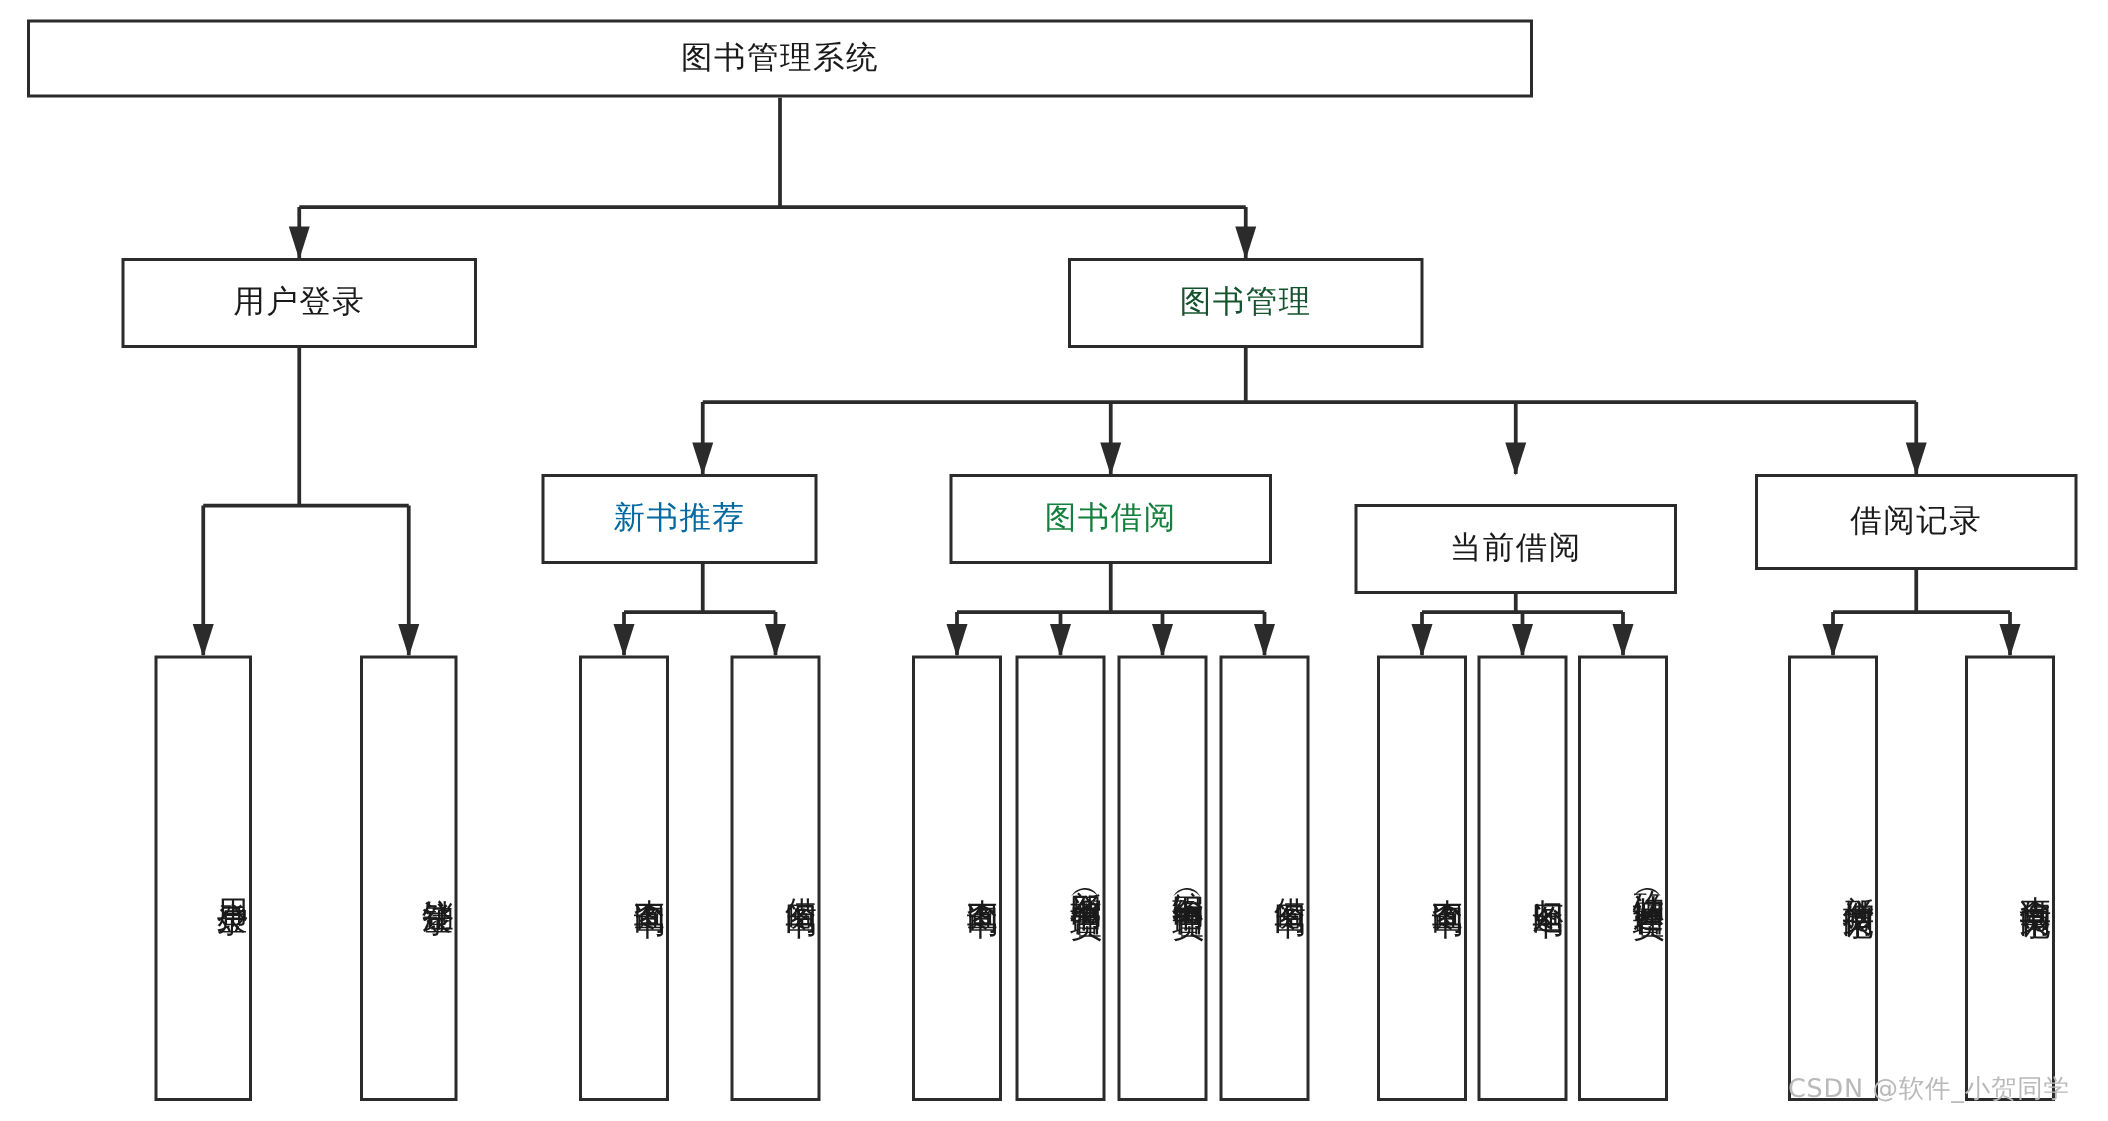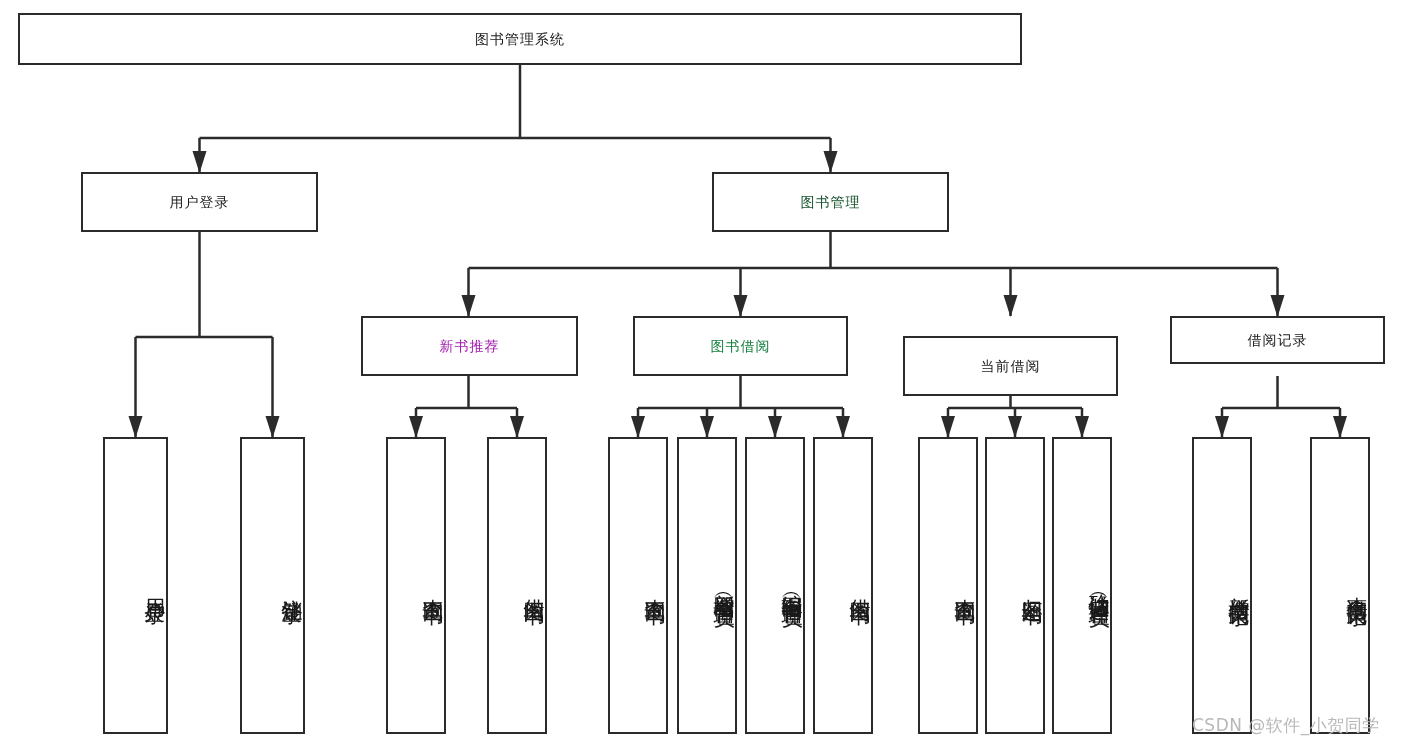--- a/index.html
+++ b/index.html
@@ -28,21 +28,21 @@
     position: absolute;
     box-sizing: border-box;
     background: #ffffff;
     border: 2px solid #2b2b2b;
     display: flex;
     align-items: center;
     justify-content: center;
     color: #1a1a1a;
   }
   .node.horizontal {
-    font-size: 14px;
+    font-size: 21px;
     letter-spacing: 1px;
     line-height: 1.2;
   }
   .node.vertical {
     writing-mode: vertical-rl;
     text-orientation: upright;
     font-size: 21px;
     line-height: 1.12;
     letter-spacing: 2px;
     padding-top: 6px;
@@ -127,30 +127,30 @@
   <div id="nodes">
       <div class="node horizontal" style="left: 18px; top: 13px; width: 1004px; height: 52px; border-color: rgb(43, 43, 43); background: rgb(255, 255, 255); color: rgb(26, 26, 26);">
         <span>图书管理系统</span>
       </div>
       <div class="node horizontal" style="left: 81px; top: 172px; width: 237px; height: 60px; border-color: rgb(43, 43, 43); background: rgb(255, 255, 255); color: rgb(26, 26, 26);">
         <span>用户登录</span>
       </div>
       <div class="node horizontal" style="left: 712px; top: 172px; width: 237px; height: 60px; border-color: rgb(43, 43, 43); background: rgb(255, 255, 255); color: #14532d;">
         <span>图书管理</span>
       </div>
-      <div class="node horizontal" style="left: 361px; top: 316px; width: 217px; height: 60px; border-color: rgb(43, 43, 43); background: rgb(255, 255, 255); color: #a21caf;">
+      <div class="node horizontal" style="left: 361px; top: 316px; width: 184px; height: 60px; border-color: rgb(43, 43, 43); background: rgb(255, 255, 255); color: #0369a1;">
         <span>新书推荐</span>
       </div>
       <div class="node horizontal" style="left: 633px; top: 316px; width: 215px; height: 60px; border-color: rgb(43, 43, 43); background: rgb(255, 255, 255); color: #15803d;">
         <span>图书借阅</span>
       </div>
       <div class="node horizontal" style="left: 903px; top: 316px; width: 215px; height: 60px; border-color: rgb(43, 43, 43); background: rgb(255, 255, 255); color: rgb(26, 26, 26); margin-top: 20px;">
         <span>当前借阅</span>
       </div>
-      <div class="node horizontal" style="left: 1170px; top: 316px; width: 215px; height: 48px; border-color: rgb(43, 43, 43); background: rgb(255, 255, 255); color: rgb(26, 26, 26);">
+      <div class="node horizontal" style="left: 1170px; top: 316px; width: 215px; height: 64px; border-color: rgb(43, 43, 43); background: rgb(255, 255, 255); color: rgb(26, 26, 26);">
         <span>借阅记录</span>
       </div>
       <div class="node vertical" style="left: 103px; top: 437px; width: 65px; height: 297px; border-color: rgb(43, 43, 43); background: rgb(255, 255, 255); color: rgb(26, 26, 26);">
         <span>用户登录</span>
       </div>
       <div class="node vertical" style="left: 240px; top: 437px; width: 65px; height: 297px; border-color: rgb(43, 43, 43); background: rgb(255, 255, 255); color: rgb(26, 26, 26);">
         <span>注销登录</span>
       </div>
       <div class="node vertical" style="left: 386px; top: 437px; width: 60px; height: 297px; border-color: rgb(43, 43, 43); background: rgb(255, 255, 255); color: rgb(26, 26, 26);">
         <span>查询图书</span>

